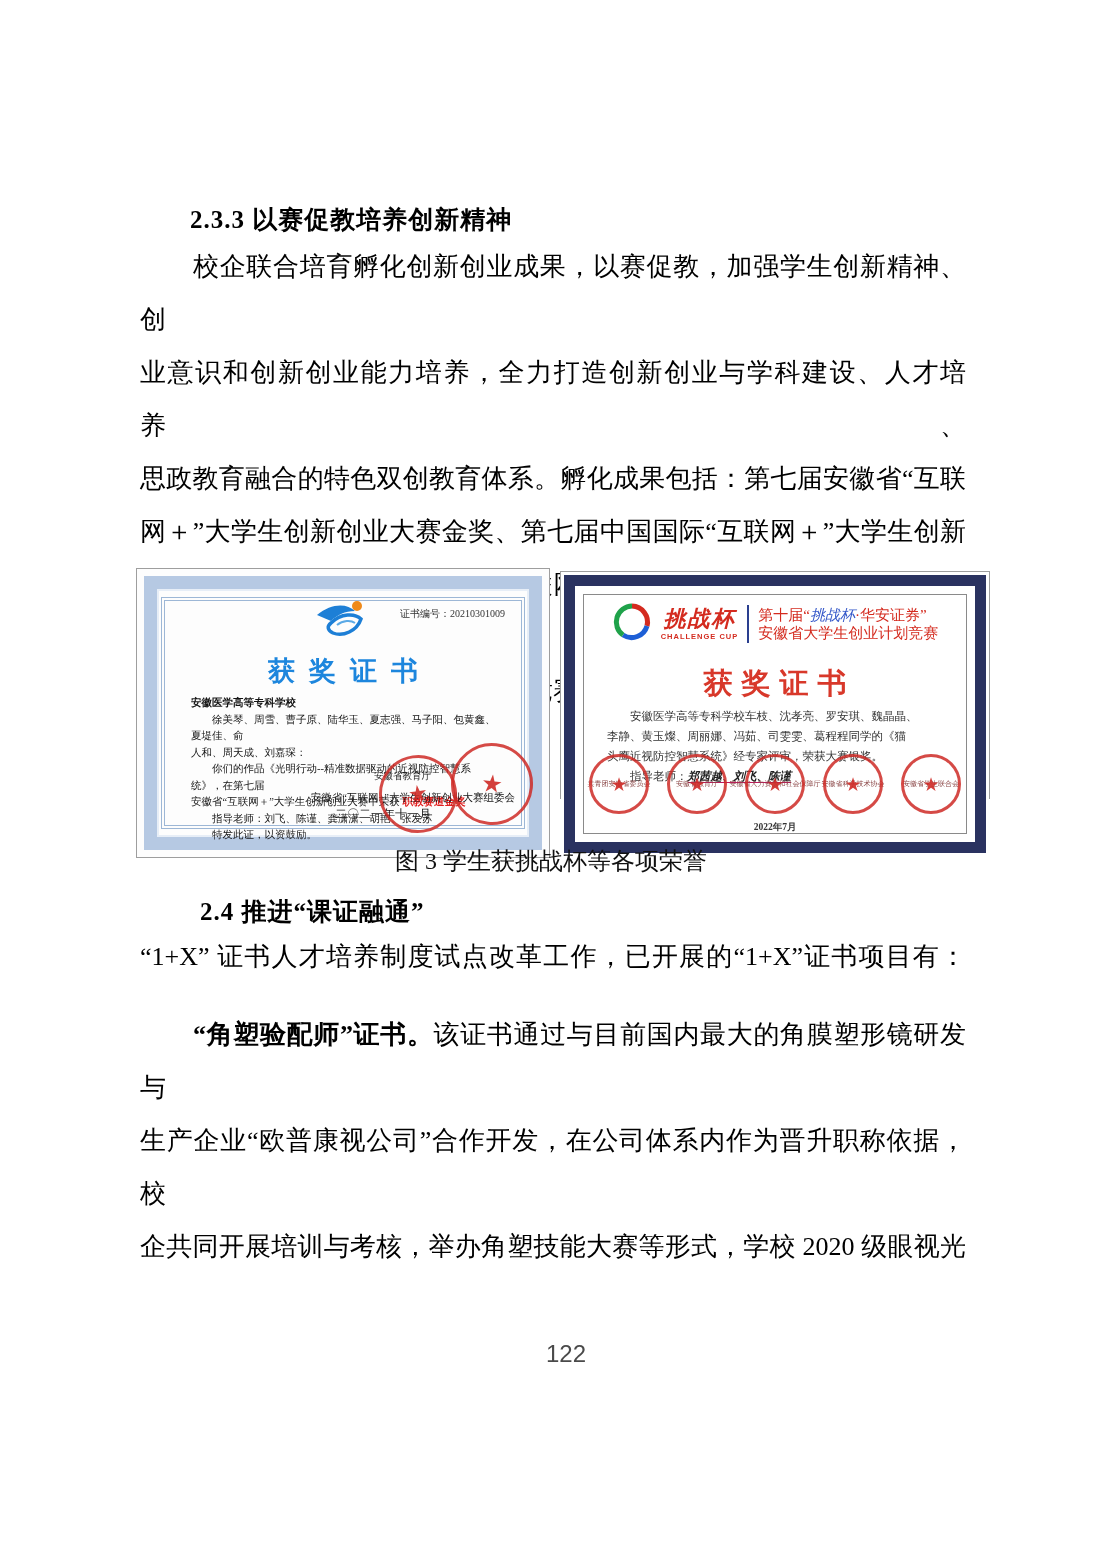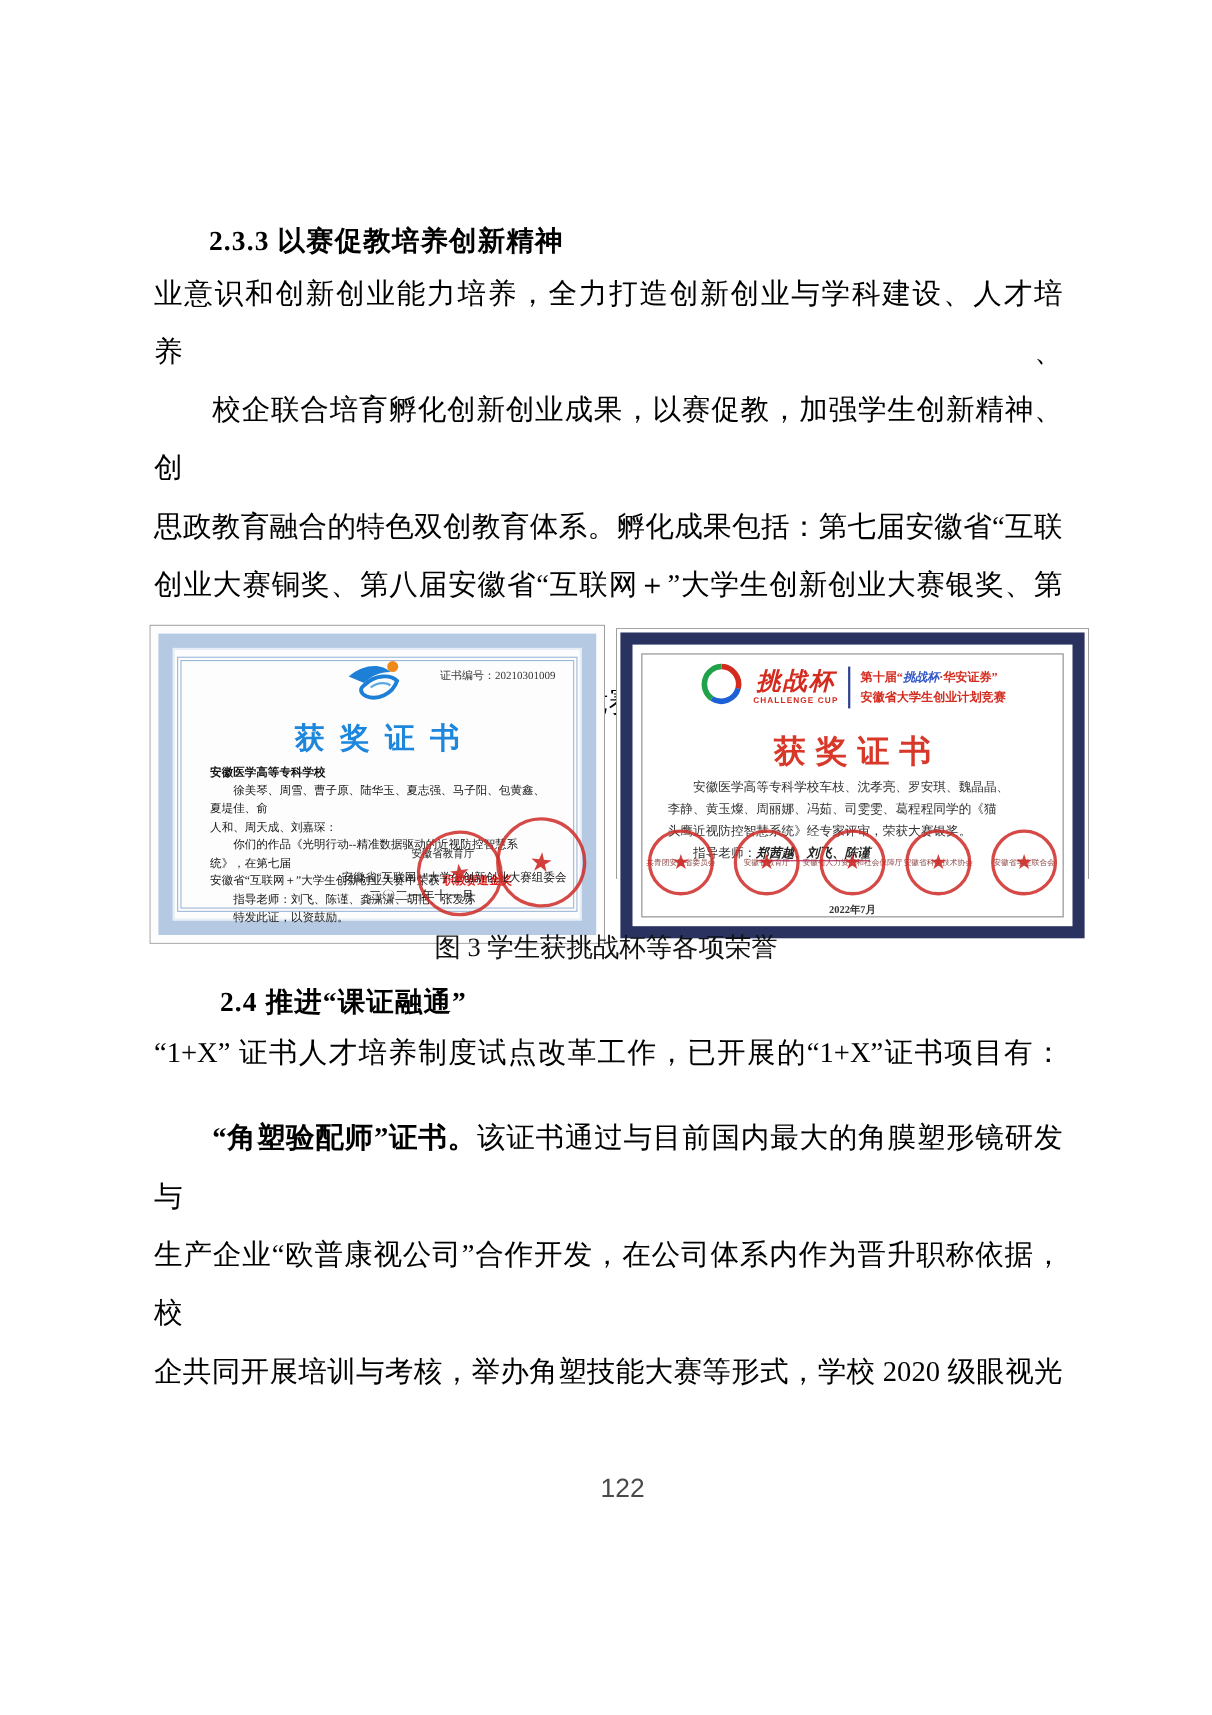--- a/index.html
+++ b/index.html
@@ -45,21 +45,21 @@
 
   
   .cert-r{position:relative;width:428px;height:284px;background:#fff;overflow:hidden;}
   .cert-r .navy{position:absolute;inset:3px;border:11px solid #2a3260;}
   .cert-r .rthin{position:absolute;inset:22px;border:1px solid #8a8a8a;}
   .cert-r .rheader{position:absolute;top:30px;left:0;width:100%;display:flex;justify-content:center;align-items:center;gap:9px;}
   .cert-r .brand{text-align:center;line-height:1;}
   .cert-r .brand-cn{color:#d42b1f;font-size:22px;font-weight:bold;font-style:italic;letter-spacing:2px;}
   .cert-r .brand-en{color:#d42b1f;font-size:7.5px;font-weight:bold;letter-spacing:1px;margin-top:3px;font-family:"Liberation Sans",sans-serif;}
   .cert-r .vbar{width:2px;height:38px;background:#2a3f8f;}
-  .cert-r .htext{font-size:11px;font-weight:bold;color:#d42b1f;line-height:18px;text-align:left;}
+  .cert-r .htext{font-size:15px;font-weight:normal;color:#d42b1f;line-height:18px;text-align:left;}
   .cert-r .hblue{color:#3558c9;font-style:italic;}
   .cert-r .rtitle{position:absolute;top:92px;width:100%;text-align:center;color:#d8382a;font-size:29px;font-weight:bold;letter-spacing:9px;text-indent:9px;}
   .cert-r .rbody{position:absolute;top:134px;left:46px;right:42px;font-size:11.5px;line-height:20px;color:#333;text-align:left;}
   .cert-r .hand{font-style:italic;font-weight:bold;color:#222;}
   .cert-r .uline{border-bottom:1px solid #be185d;}
   .cert-r .rstamps{position:absolute;left:26px;right:26px;bottom:40px;height:64px;display:flex;justify-content:space-between;}
   .scell{position:relative;width:64px;height:64px;}
   .scell .slabel{position:absolute;top:50%;left:50%;transform:translate(-50%,-50%);font-size:7px;color:#8a4545;white-space:nowrap;z-index:0;}
   .scell .scircle{position:absolute;inset:2px;font-size:19px;}
   .cert-r .rdate{position:absolute;bottom:22px;width:100%;text-align:center;font-size:9.5px;font-weight:bold;color:#333;}
@@ -73,23 +73,24 @@
   #p24a{left:140px;top:930px;}
   #p24b{left:140px;top:1008px;}
   #pageno{left:0;top:1340px;}
 </style>
 </head>
 <body>
 
 <h2 id="h233" class="abs h-sec">2.3.3 以赛促教培养创新精神</h2>
 
 <div id="p233" class="abs para">
+  <div class="pline just indent">校企联合培育孵化创新创业成果，以赛促教，加强学生创新精神、创</div>
   <div class="pline just">业意识和创新创业能力培养，全力打造创新创业与学科建设、人才培养、</div>
-  <div class="pline just indent">校企联合培育孵化创新创业成果，以赛促教，加强学生创新精神、创</div>
   <div class="pline just">思政教育融合的特色双创教育体系。孵化成果包括：第七届安徽省“互联</div>
+  <div class="pline just">网＋”大学生创新创业大赛金奖、第七届中国国际“互联网＋”大学生创新</div>
   <div class="pline just">创业大赛铜奖、第八届安徽省“互联网＋”大学生创新创业大赛银奖、第十</div>
   <div class="pline">届“挑战杯”安徽省大学生创业计划竞赛银奖。</div>
 </div>
 
 <div id="figrow" class="abs figure-row">
 
   <div class="img-frame frame-l">
     <div class="cert-l">
       <div class="lace"></div>
       <div class="thin"></div>

